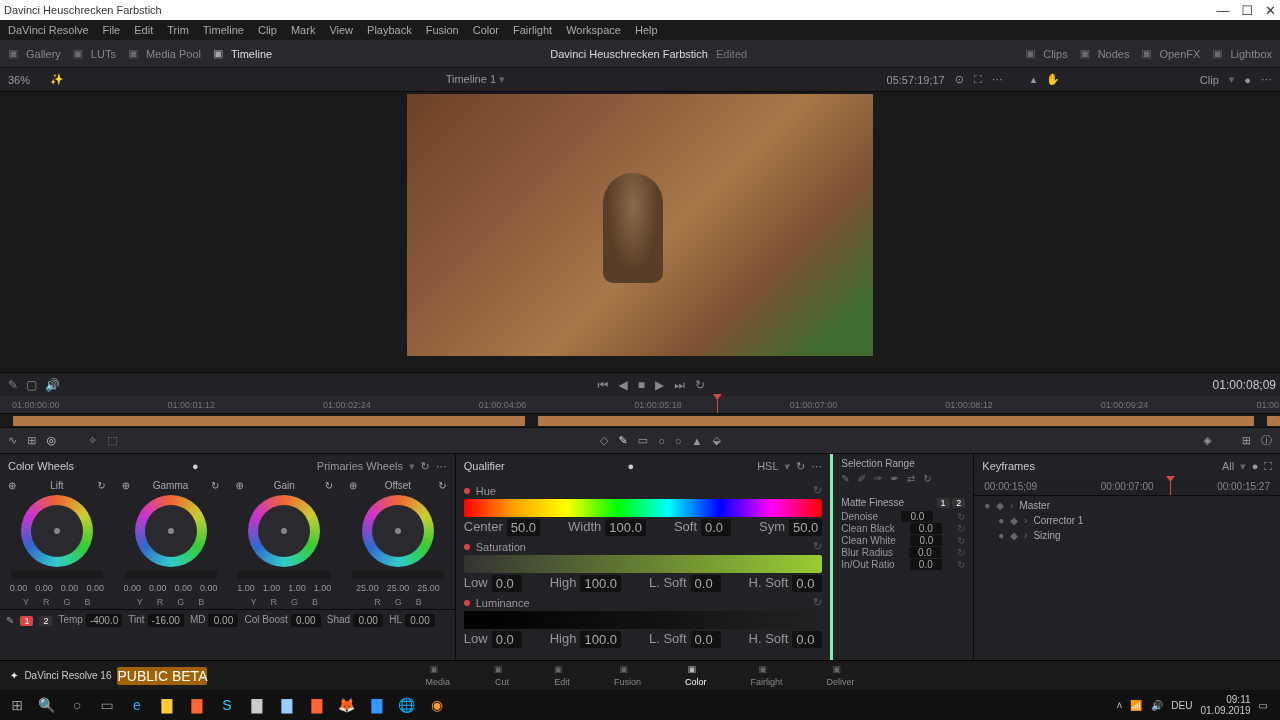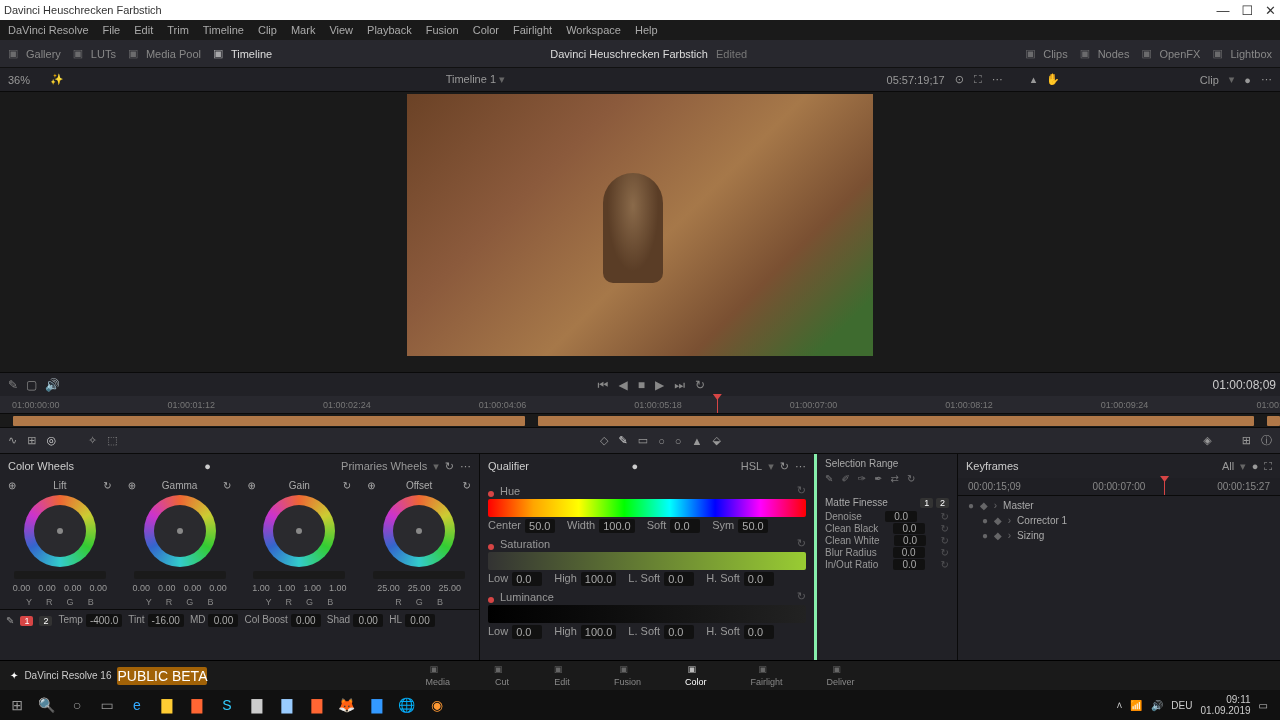--- a/index.html
+++ b/index.html
@@ -50,27 +50,27 @@
 .wheel:after{content:"";position:absolute;inset:10px;border-radius:50%;background:#2a2a2e}
 .wheel:before{content:"";position:absolute;left:33px;top:33px;width:6px;height:6px;border-radius:3px;background:#888;z-index:1}
 .strip{width:92px;height:8px;background:#1a1a1a;border-radius:2px;display:flex;align-items:center;justify-content:center}
 .nums{display:flex;gap:8px;font-size:9px;color:#999}
 .labs{display:flex;gap:14px;font-size:9px;color:#888}
 .adjust{height:22px;display:flex;align-items:center;padding:0 6px;gap:6px;font-size:10px;color:#999;border-top:1px solid #0a0a0a}
 .adj-pair{display:flex;gap:3px;align-items:flex-start}
 .adj-val{background:#111;padding:1px 4px;border-radius:2px;color:#aaa;min-width:30px;text-align:center}
 .pill{padding:0 4px;background:#d64545;color:#fff;border-radius:2px;font-size:9px}
 .qsec{padding:4px 8px}
-.qrow{display:flex;align-items:flex-end;gap:6px;margin:2px 0}
+.qrow{display:flex;align-items:center;gap:6px;margin:2px 0}
 .dot{width:6px;height:6px;border-radius:3px;background:#d64545}
 .grad{flex:1;height:18px;border-radius:2px}
 .hue-g{background:linear-gradient(90deg,red,orange,yellow,lime,cyan,blue,magenta,red)}
 .sat-g{background:linear-gradient(90deg,#333,#9c3)}
 .lum-g{background:linear-gradient(90deg,#000,#222)}
-.qvals{display:flex;gap:12px;justify-content:flex-start;font-size:11px;color:#999;margin:1px 0 4px}
+.qvals{display:flex;gap:28px;justify-content:flex-end;font-size:13px;color:#999;margin:1px 0 4px}
 .qvals span{display:flex;gap:4px}
 .sel-range{padding:4px 8px;font-size:10px;color:#aaa}
 .sel-icons{display:flex;gap:8px;margin:4px 0}
 .sel-icons span{opacity:.6;cursor:pointer}
 .mf{padding:2px 8px;font-size:10px}
 .mf-head{display:flex;justify-content:space-between;color:#aaa;margin:3px 0}
 .mf-row{display:flex;justify-content:space-between;color:#999;margin:1px 0;align-items:center}
 .mf-row .v{color:#aaa;background:#111;padding:0 6px;border-radius:2px;min-width:32px;text-align:center}
 .kf{padding:0;font-size:10px}
 .kf-rule{height:18px;display:flex;justify-content:space-between;padding:0 10px;color:#888;align-items:center;background:#1f1f24;position:relative;border-bottom:1px solid #0a0a0a}

